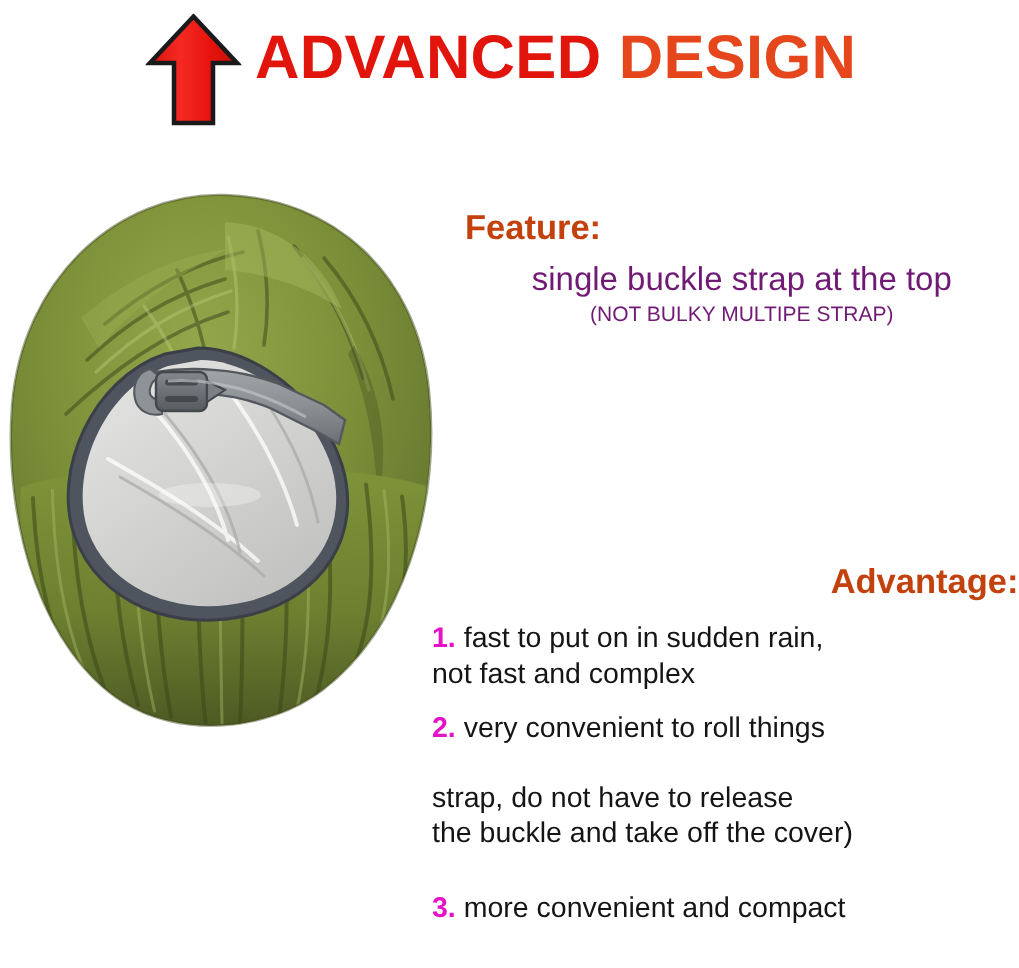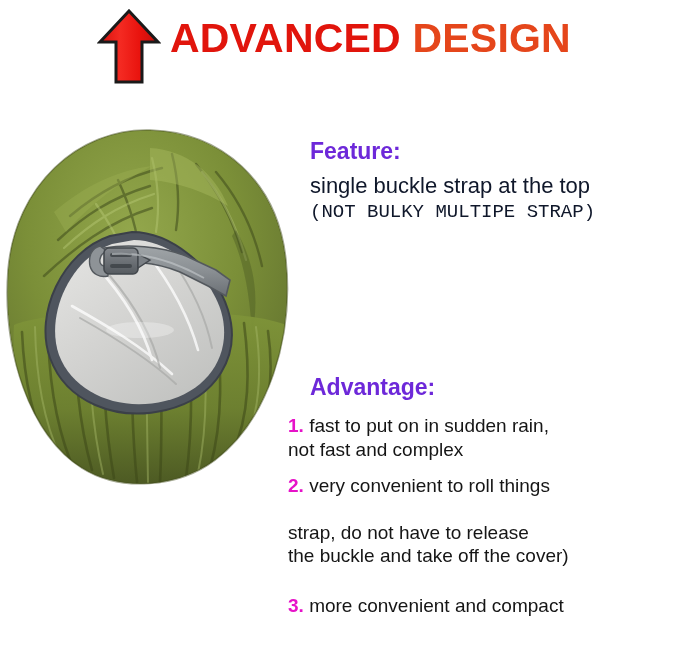--- a/index.html
+++ b/index.html
@@ -63,36 +63,37 @@
     top: 137px;
     width: 369px;
   }
   #advantage-block {
     position: absolute;
     left: 288px;
     top: 373px;
     width: 391px;
   }
   .section-heading {
-    color: #6d28d9;
+    color: #c2410c;
     font-size: 23px;
     font-weight: bold;
     line-height: 1.28;
     margin: 0 0 5px 0;
     white-space: nowrap;
   }
   #feature-lines {
     font-size: 22px;
-    color: #0f172a;
+    color: #701a75;
     line-height: 1.32;
+    text-align: center;
   }
   .feature-line { white-space: nowrap; }
-  .feature-line.sub { font-size: 19px; font-family: Liberation Mono, monospace; }
-
-  #advantage-heading { margin-left: 22px; }
+  .feature-line.sub { font-size: 14px; }
+
+  #advantage-heading { margin-left: 22px; text-align: right; }
 
   .adv-item {
     font-size: 19px;
     color: #151515;
     line-height: 1.24;
     margin-top: 12px;
   }
   .adv-num {
     color: #e612c8;
     font-weight: bold;

